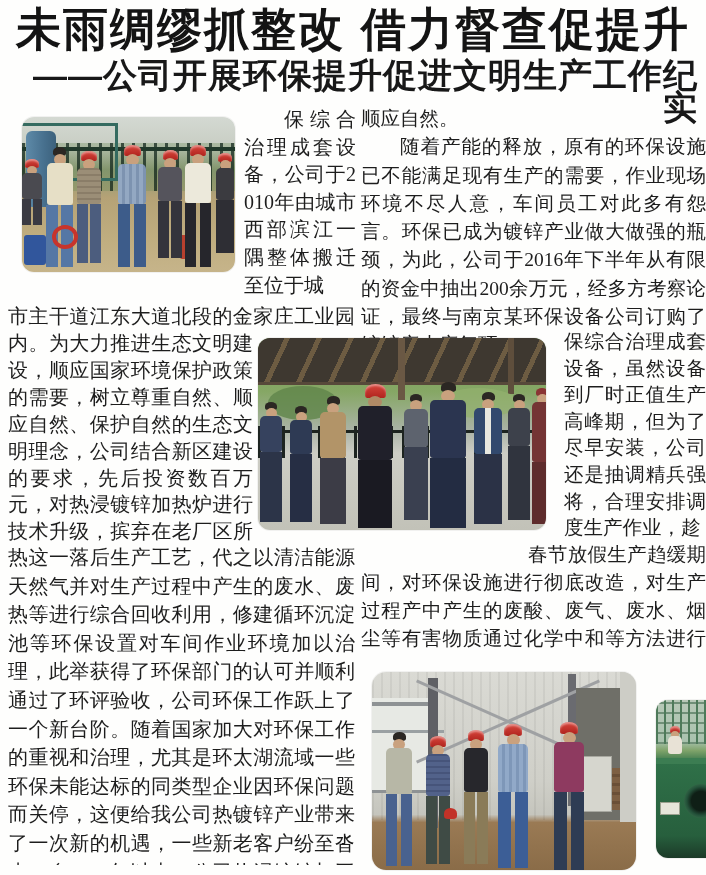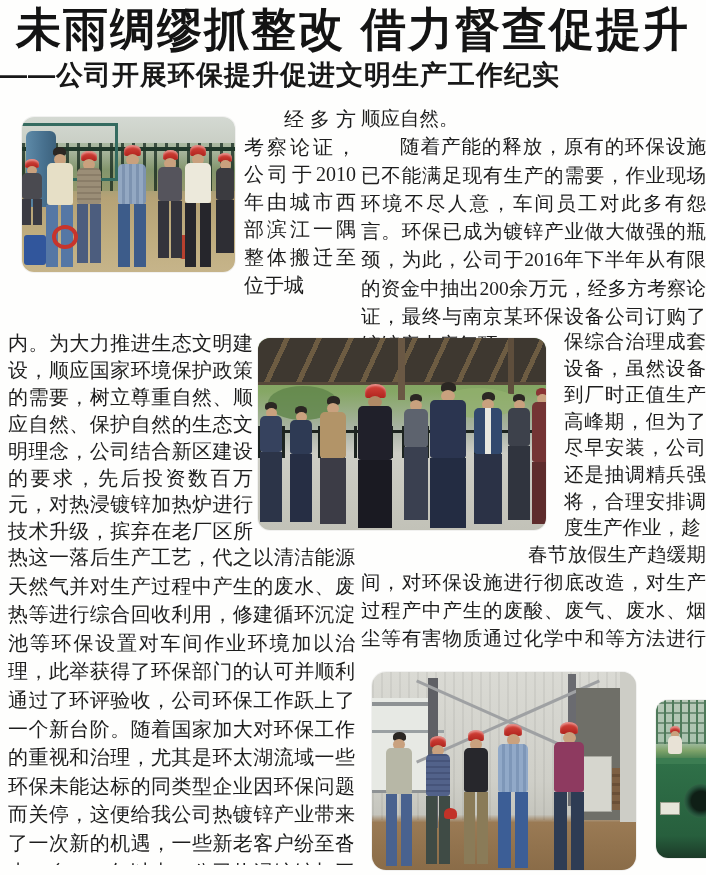--- a/index.html
+++ b/index.html
@@ -1,19 +1,19 @@
 <!DOCTYPE html>
 <html><head>
 <meta charset="utf-8">
 <style>
   html,body{margin:0;padding:0;background:#e8e8e8;}
   #page{position:relative;width:706px;height:875px;background:#fefefdff;background:#fefefd;overflow:hidden;margin:0 auto;}
   
   #headline{position:absolute;top:2px;left:16px;right:16px;height:58px;display:flex;justify-content:space-between;align-items:flex-start;font-family:"Liberation Sans",sans-serif;font-weight:900;font-size:45px;line-height:56px;letter-spacing:2px;color:#141414;transform:scaleY(1.02);}
-  #subtitle{position:absolute;top:59px;left:0;right:8px;text-align:left;font-family:"Liberation Sans",sans-serif;font-weight:700;font-size:27px;line-height:32px;color:#181818;letter-spacing:1px;}
+  #subtitle{position:absolute;top:59px;left:0;right:8px;text-align:right;font-family:"Liberation Sans",sans-serif;font-weight:700;font-size:34px;line-height:32px;color:#181818;letter-spacing:1px;}
   
   .seg{position:absolute;color:#1d1d1d;font-family:"Liberation Serif",serif;text-align:justify;word-break:break-all;overflow:hidden;}
   .seg p{margin:0;}
   .indent{text-indent:2em;}
   .stretch{text-align-last:justify;}
   .lcol{font-size:20px;}
   .rcol{font-size:19.5px;}
   
   .ph{position:absolute;overflow:hidden;box-shadow:0 0 0 1px rgba(0,0,0,.05);}
   .ph *{position:absolute;}
@@ -209,21 +209,22 @@
     <div class="pr" style="left:12px;top:26px;width:14px;height:36px;">
       <div class="hm" style="width:10px;height:7px;"></div>
         <div class="hd" style="width:8px;height:7px;"></div>
       <div class="tr" style="width:14px;height:18px;background:#e8e2d6;"></div>
     </div>
     <div style="left:0;top:58px;width:50px;height:6px;background:#3c7d52;"></div>
     <div style="left:28px;top:84px;width:34px;height:34px;border-radius:50%;background:radial-gradient(circle,#0f1f16 0 40%,#24523a 60%,#356a48 75%);"></div>
     <div style="left:4px;top:102px;width:20px;height:13px;background:#e6e6da;border:1px solid #9aa08e;box-sizing:border-box;"></div>
   </div>
 
-  <div class="seg lcol indent" style="left:244px;top:106px;width:112px;height:200px;line-height:27.6px;">经多方考察论证，公司于2010年由城市西部滨江一隅整体搬迁至位于城</div>
+  <div class="seg lcol indent" style="left:244px;top:106px;width:112px;height:200px;line-height:27.6px;">保综合治理成套设备，公司于2010年由城市西部滨江一隅整体搬迁至位于城</div>
+  <div class="seg lcol stretch" style="left:8px;top:302px;width:347px;height:30px;line-height:29px;">市主干道江东大道北段的金家庄工业园</div>
   <div class="seg lcol" style="left:8px;top:330px;width:245px;height:215px;line-height:26.9px;">内。为大力推进生态文明建设，顺应国家环境保护政策的需要，树立尊重自然、顺应自然、保护自然的生态文明理念，公司结合新区建设的要求，先后投资数百万元，对热浸镀锌加热炉进行技术升级，摈弃在老厂区所采用的燃煤加</div>
   <div class="seg lcol" style="left:8px;top:543px;width:347px;height:322px;line-height:28.6px;">热这一落后生产工艺，代之以清洁能源天然气并对生产过程中产生的废水、废热等进行综合回收利用，修建循环沉淀池等环保设置对车间作业环境加以治理，此举获得了环保部门的认可并顺利通过了环评验收，公司环保工作跃上了一个新台阶。随着国家加大对环保工作的重视和治理，尤其是环太湖流域一些环保未能达标的同类型企业因环保问题而关停，这便给我公司热镀锌产业带来了一次新的机遇，一些新老客户纷至沓来，自2015年以来，公司热浸镀锌加工业务日趋满负荷生产，渐呈应</div>
 
   <div class="seg rcol" style="left:361px;top:105px;width:345px;height:233px;line-height:28.3px;">
     <p>顺应自然。</p>
     <p class="indent">随着产能的释放，原有的环保设施已不能满足现有生产的需要，作业现场环境不尽人意，车间员工对此多有怨言。环保已成为镀锌产业做大做强的瓶颈，为此，公司于2016年下半年从有限的资金中抽出200余万元，经多方考察论证，最终与南京某环保设备公司订购了镀锌废水废气环</p>
   </div>
   <div class="seg rcol stretch" style="left:528px;top:541px;width:178px;height:28px;line-height:28px;">春节放假生产趋缓期</div>
   <div class="seg rcol" style="left:564px;top:329px;width:142px;height:214px;line-height:26.6px;">保综合治理成套设备，虽然设备到厂时正值生产高峰期，但为了尽早安装，公司还是抽调精兵强将，合理安排调度生产作业，趁</div>
   <div class="seg rcol" style="left:361px;top:569px;width:345px;height:88px;line-height:28.2px;">间，对环保设施进行彻底改造，对生产过程产中产生的废酸、废气、废水、烟尘等有害物质通过化学中和等方法进行全方位</div>

